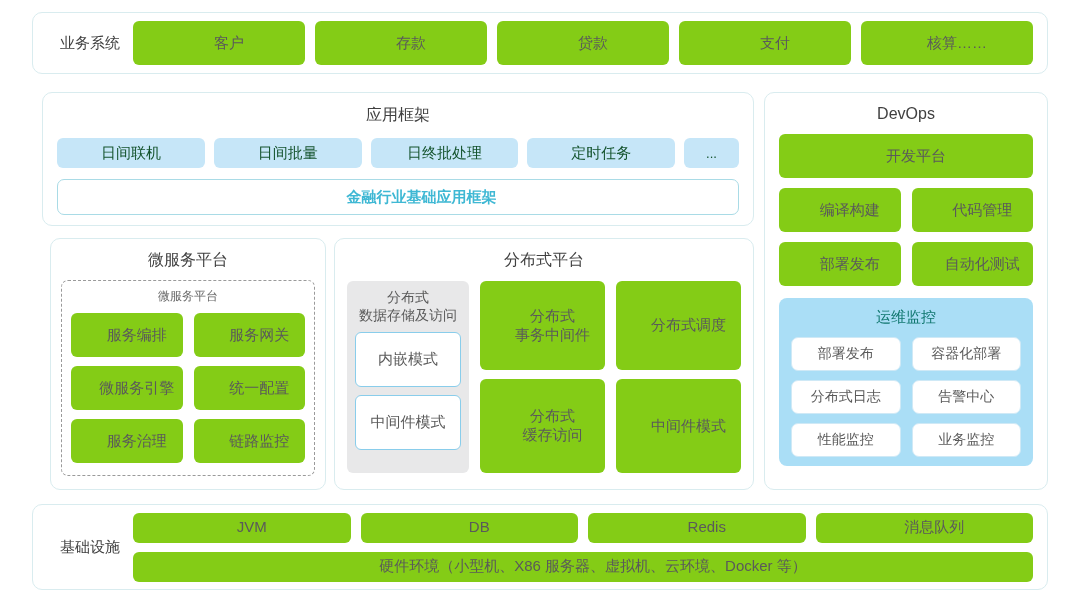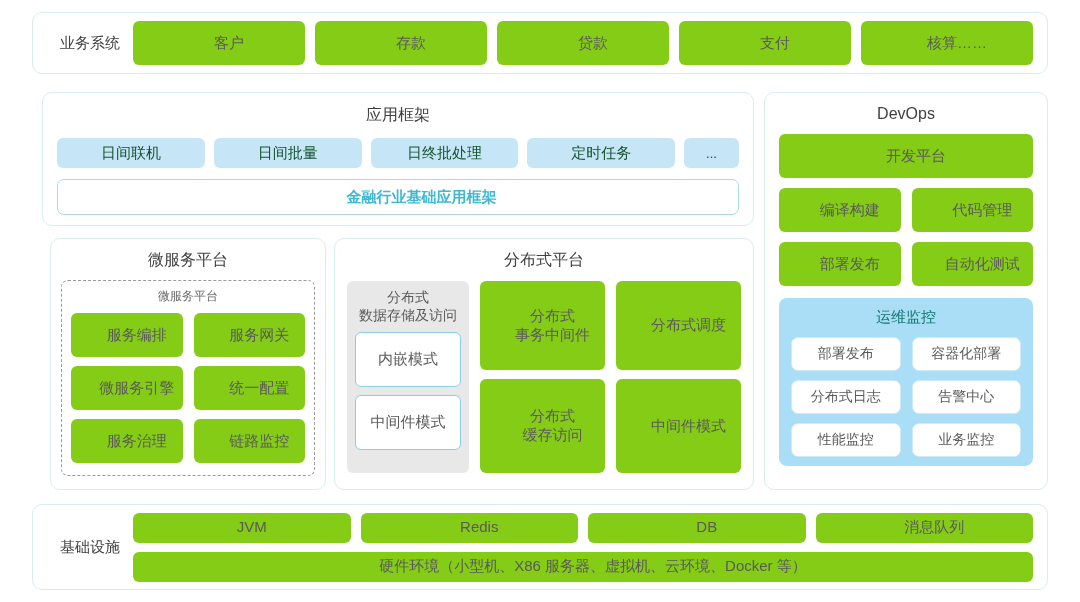--- a/index.html
+++ b/index.html
@@ -414,21 +414,21 @@
       </div>
     </div>
 
   </div>
 
   <div id="infra-row" class="outer-panel">
     <div class="row-label">基础设施</div>
     <div id="infra-right">
       <div id="infra-top">
         <div class="chip">JVM</div>
+        <div class="chip">DB</div>
         <div class="chip">Redis</div>
-        <div class="chip">DB</div>
         <div class="chip">消息队列</div>
       </div>
       <div id="infra-hw" class="chip">硬件环境（小型机、X86 服务器、虚拟机、云环境、Docker 等）</div>
     </div>
   </div>
 
 </div>
 
 </body></html>

